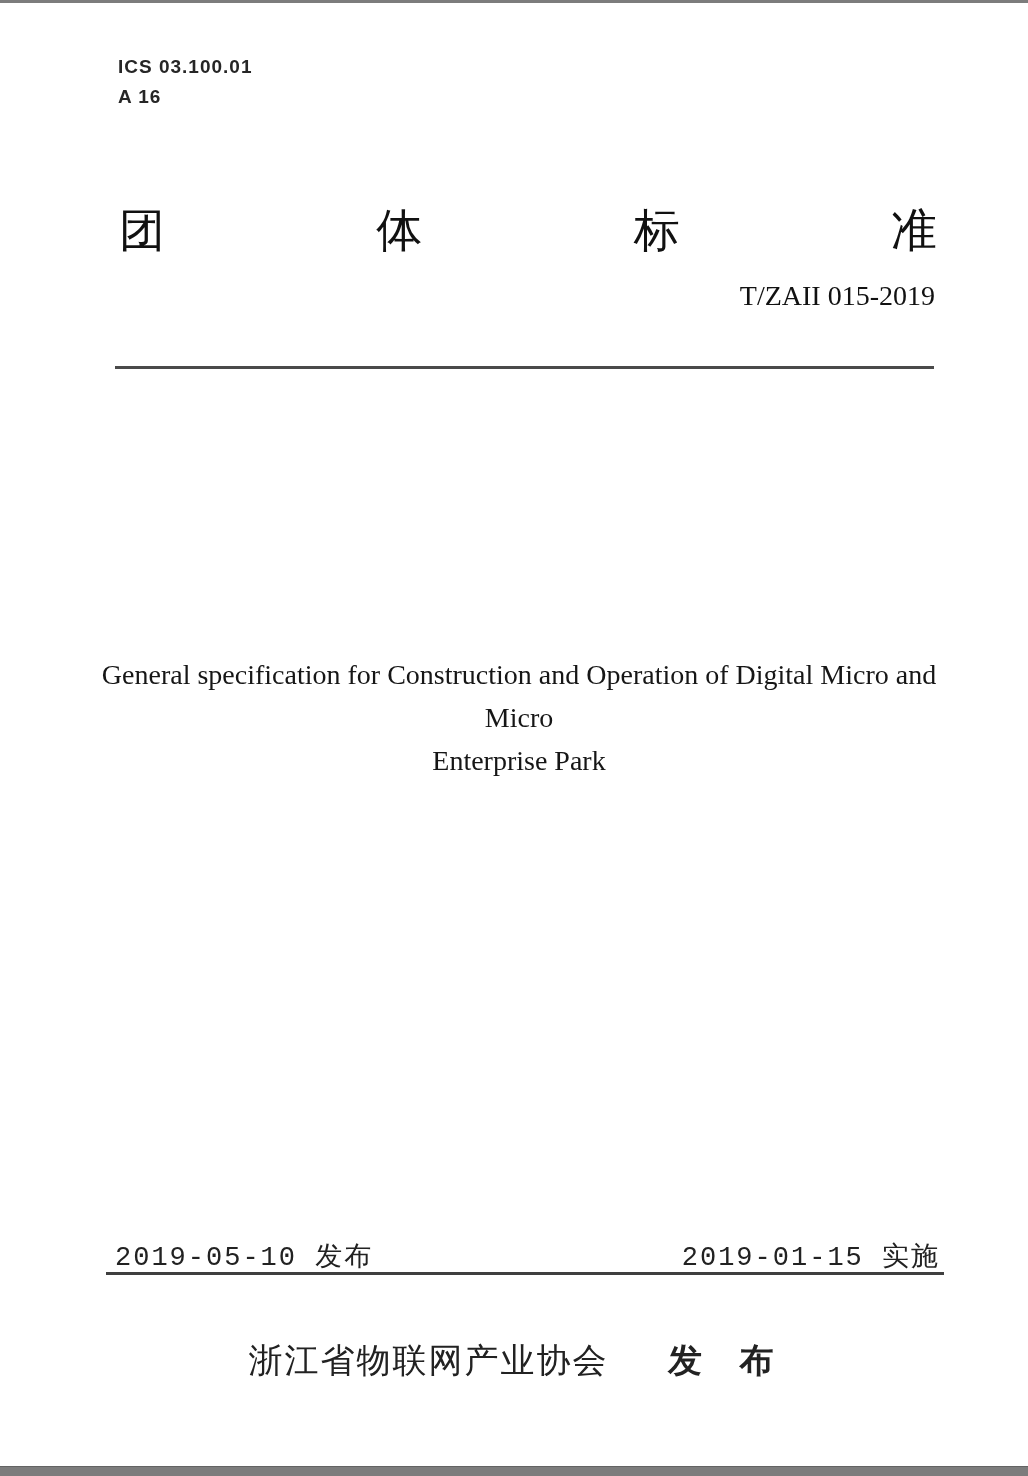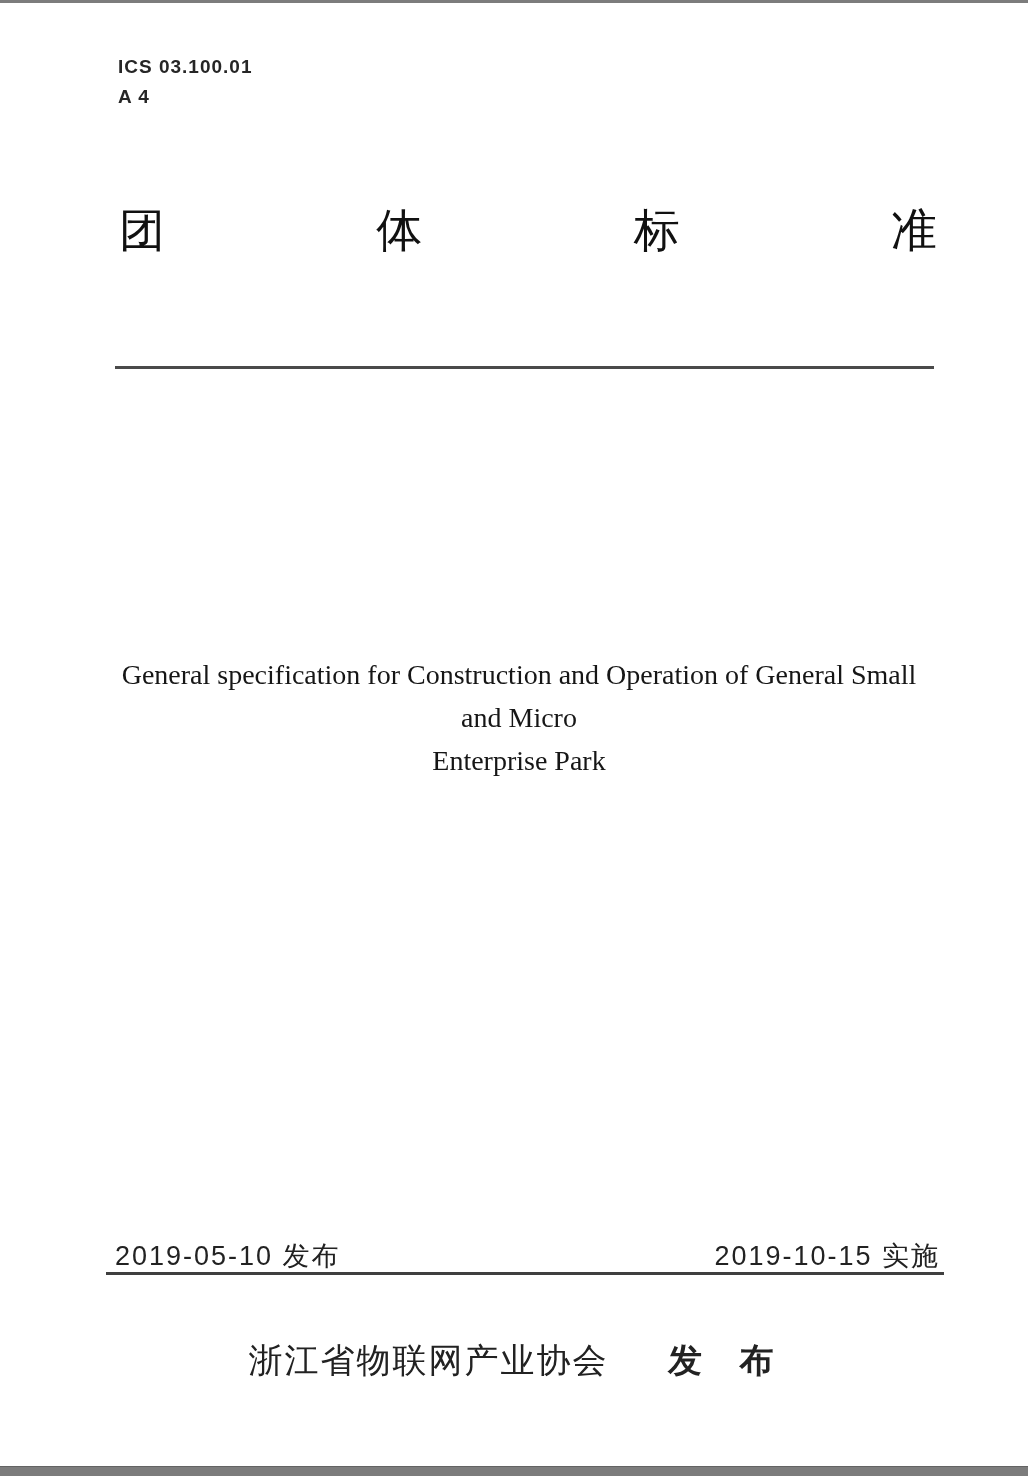--- a/index.html
+++ b/index.html
@@ -93,20 +93,21 @@
   .dates-row {
     position: absolute;
     left: 115px;
     right: 88px;
     top: 1238px;
     display: flex;
     justify-content: space-between;
     font-size: 27px;
     letter-spacing: 2px;
     color: #222222;
+    font-family: Liberation Mono, monospace;
   }
   .rule-footer {
     left: 106px;
     width: 838px;
     top: 1272px;
     background: #3f3f3f;
   }
   .publisher-row {
     position: absolute;
     left: 0;
@@ -129,42 +130,43 @@
 </style>
 </head>
 <body>
 
 <div class="page">
 
   <div class="scan-edge-top"></div>
 
   <div class="ics-block">
     <div>ICS 03.100.01</div>
-    <div>A 4</div>
+    <div>A 16</div>
   </div>
 
   <div class="doc-type-row">
     <span>团</span>
     <span>体</span>
     <span>标</span>
     <span>准</span>
   </div>
 
+  <div class="std-number">T/ZAII 015-2019</div>
 
   <div class="rule rule-header"></div>
 
 
   <div class="title-en">
-    <div>General specification for Construction and Operation of General Small and Micro</div>
+    <div>General specification for Construction and Operation of Digital Micro and Micro</div>
     <div>Enterprise Park</div>
   </div>
 
   <div class="dates-row">
     <span>2019-05-10 发布</span>
-    <span>2019-10-15 实施</span>
+    <span>2019-01-15 实施</span>
   </div>
 
   <div class="rule rule-footer"></div>
 
   <div class="publisher-row">
     <span class="publisher-name">浙江省物联网产业协会</span>
     <span class="publish-label">发 布</span>
   </div>
 
   <div class="scan-edge-bottom"></div>

